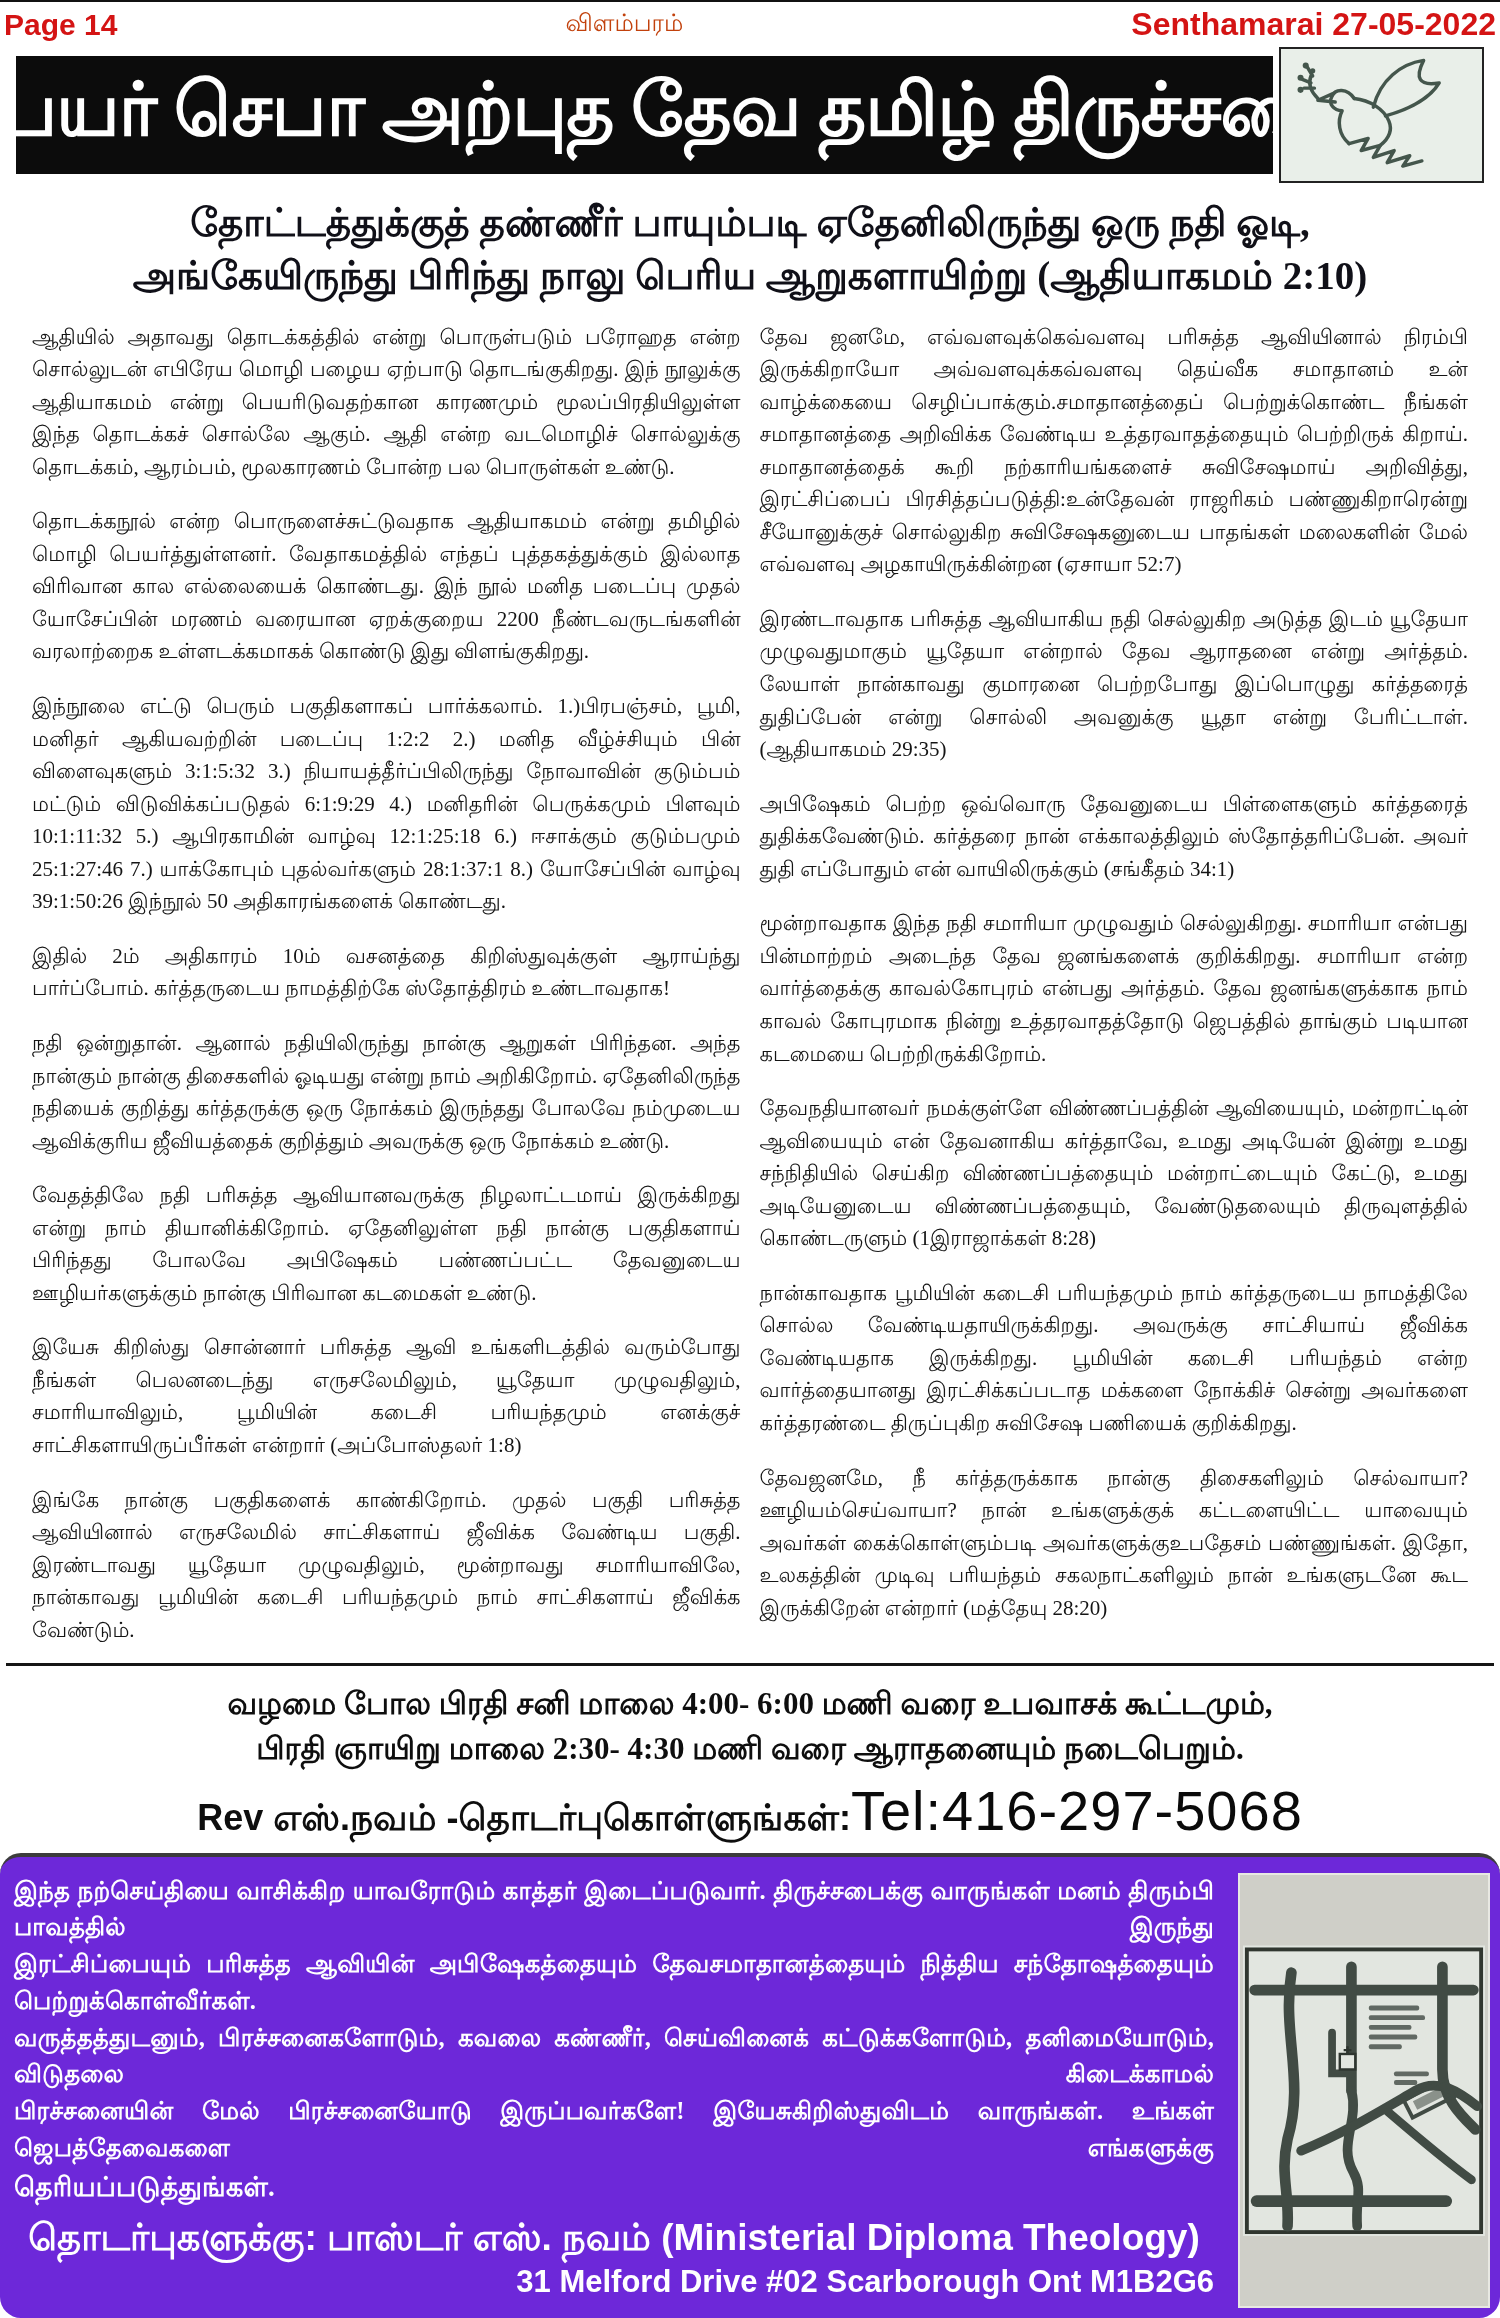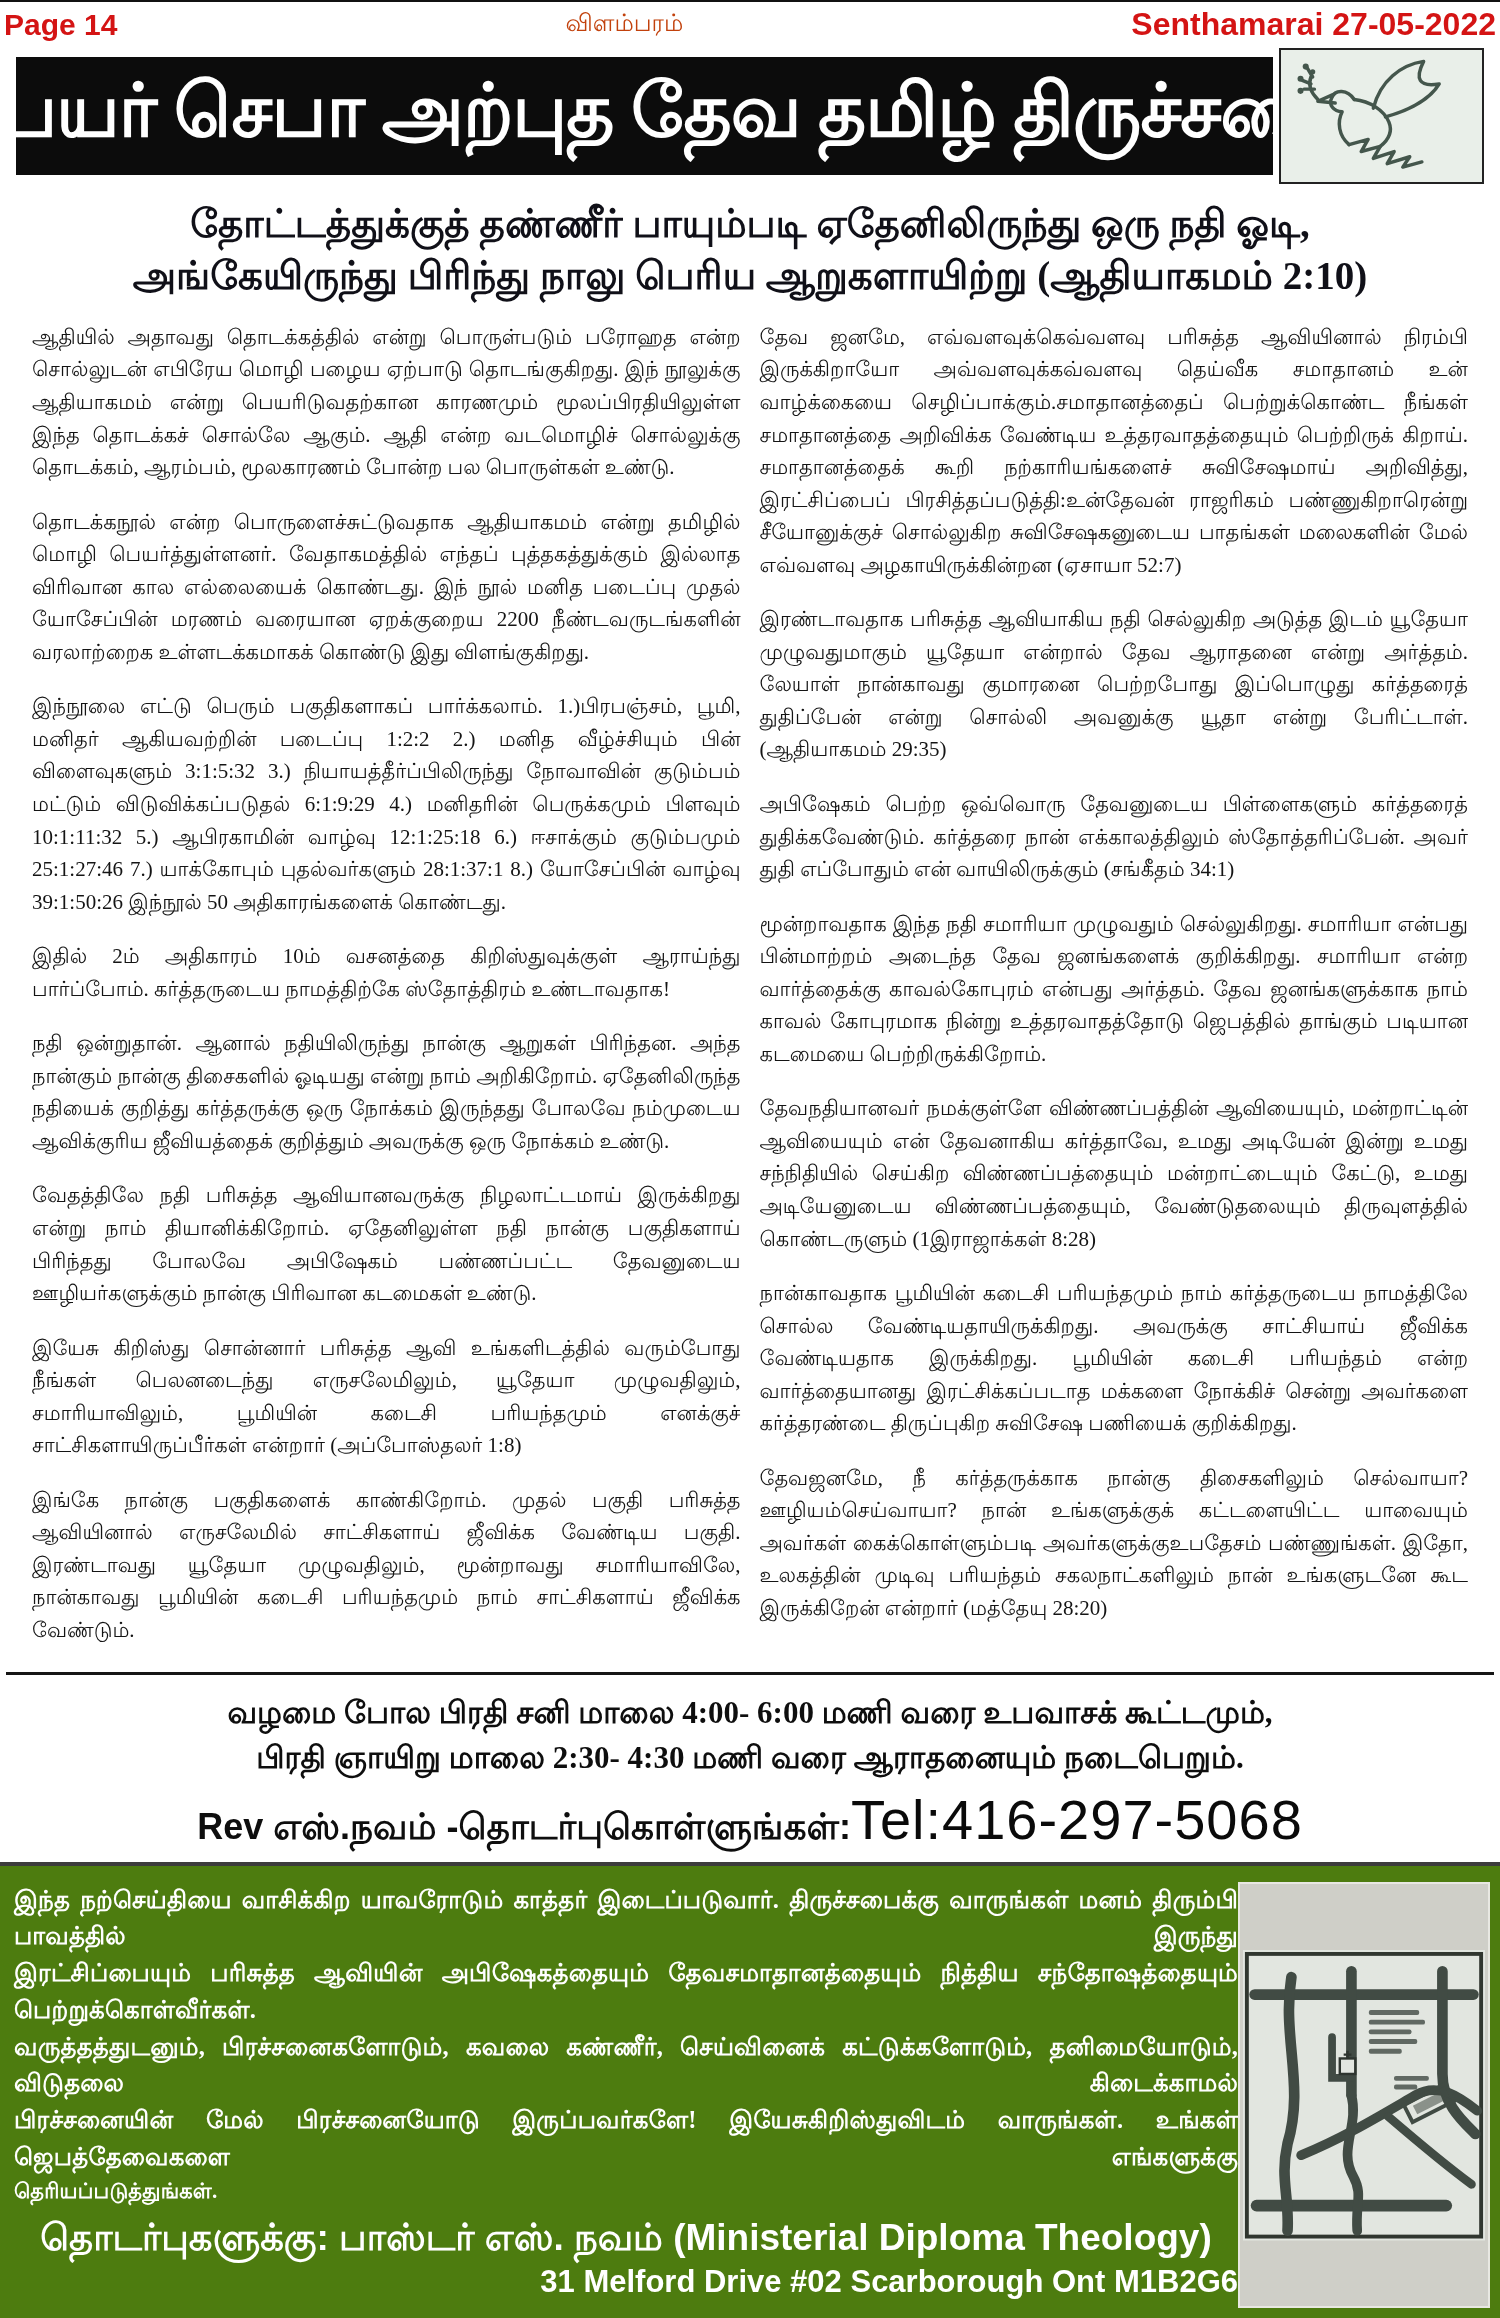--- a/index.html
+++ b/index.html
@@ -42,26 +42,26 @@
   }
   
   .rule { border-top:3px solid #151515; margin:0 6px; }
   .service { text-align:center; padding:16px 20px 10px 20px; }
   .service .s-line { font-size:31px; font-weight:bold; color:#0e0e0e; line-height:1.45; }
   .service .s-contact { margin-top:6px; white-space:nowrap; }
   .service .s-label { font-size:36px; font-weight:bold; font-family:"Liberation Sans",sans-serif; color:#0e0e0e; }
   .service .s-phone { font-size:56px; font-weight:normal; font-family:"Liberation Sans",sans-serif; color:#0a0a0a; letter-spacing:1px; }
   
   .footer {
-    flex:1; background:#4d7c0f; color:#ffffff; display:flex;
-    padding:16px 10px 10px 14px; gap:0; border-top:4px solid #3c3c3c;
+    flex:1; background:#6d28d9; color:#ffffff; display:flex;
+    padding:16px 10px 10px 14px; gap:24px; border-top:4px solid #3c3c3c;border-radius:21px;
   }
   .footer-left { flex:1; display:flex; flex-direction:column; }
   .f-line { font-size:24.5px; line-height:1.5; text-align:justify; text-align-last:justify; font-weight:bold; letter-spacing:0.2px; }
-  .f-line.last { text-align:center; text-align-last:left; font-size:21px; }
+  .f-line.last { text-align:center; text-align-last:left; font-size:27px; }
   .f-contact { margin-top:10px; text-align:center; font-size:37px; font-weight:bold; font-family:"Liberation Sans",sans-serif; }
   .f-address { margin-top:auto; padding-bottom:8px; text-align:right; font-size:31px; font-weight:bold; font-family:"Liberation Sans",sans-serif; }
   .map-frame { width:252px; background:#cfcfc8; border:2px solid #e8e8e2; padding:3px; align-self:stretch; }
   .map-frame svg { display:block; width:100%; height:100%; }
 </style>
 </head>
 <body>
 
 <div class="page">
 

